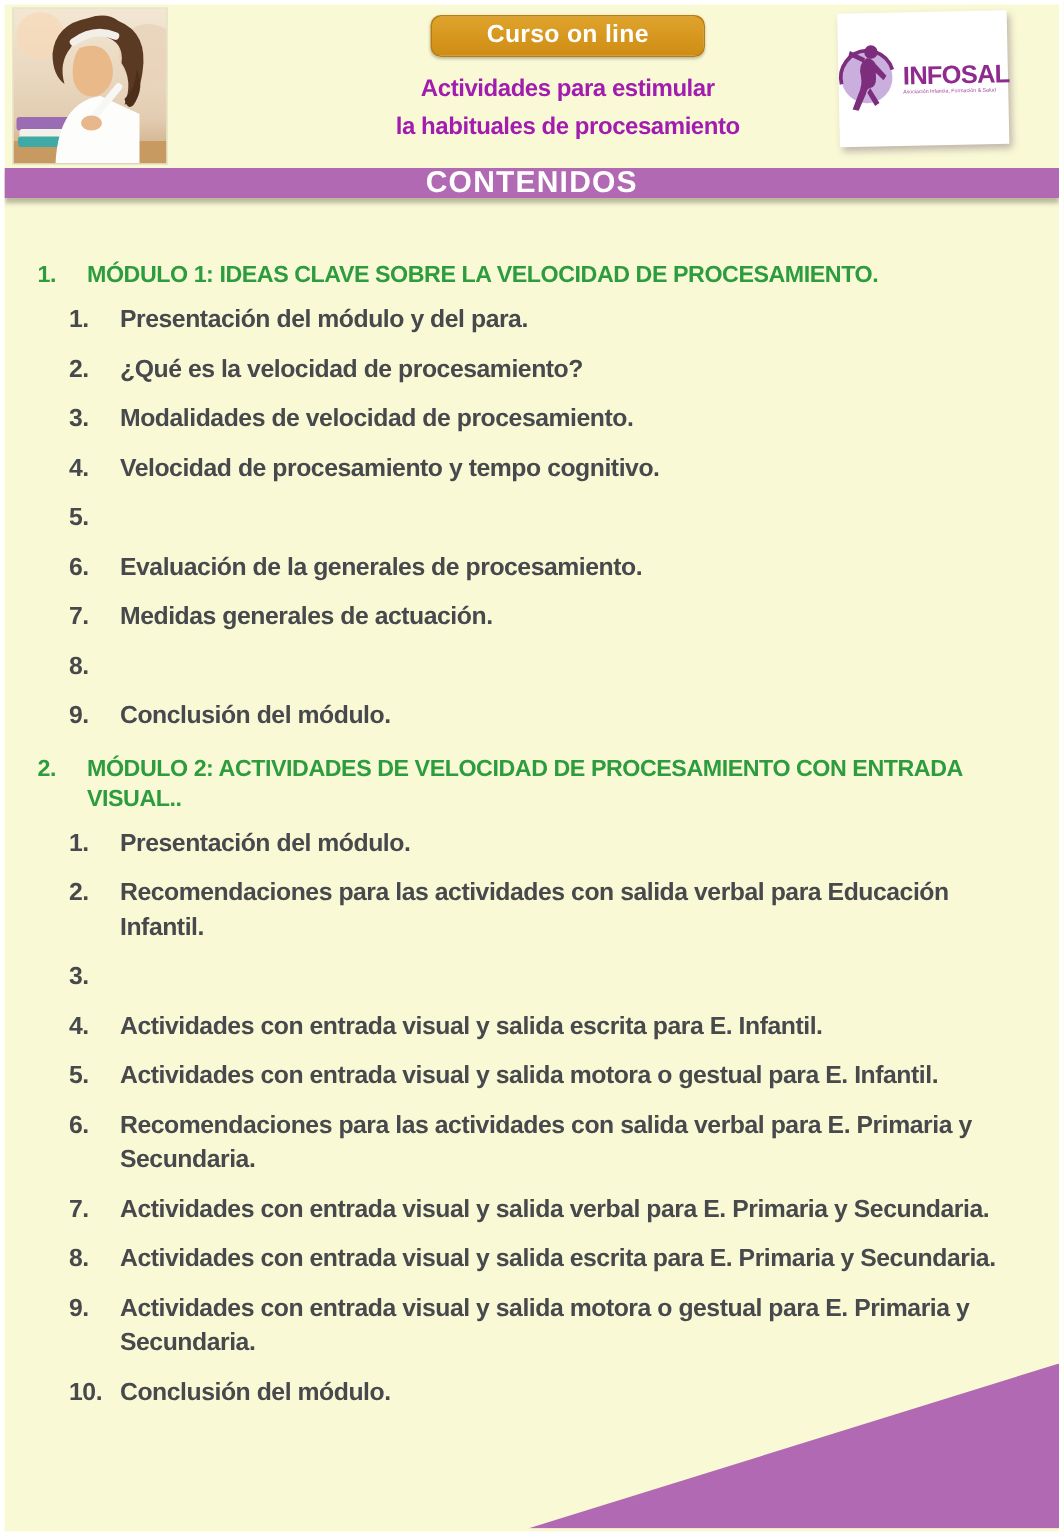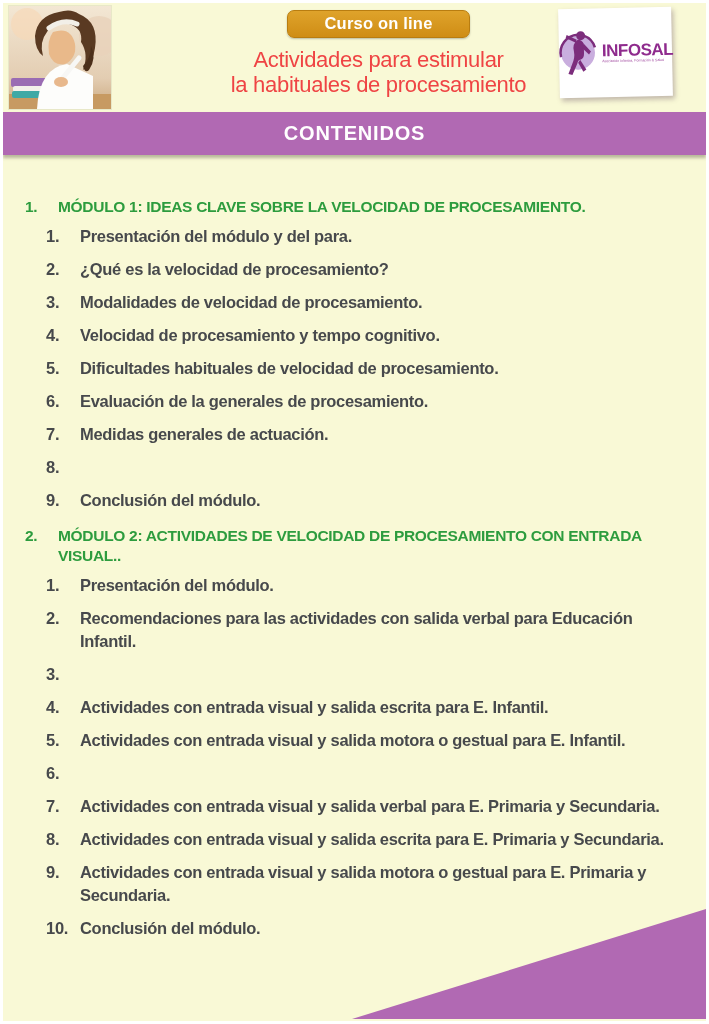--- a/index.html
+++ b/index.html
@@ -27,36 +27,36 @@
   .badge{
     display:inline-block;margin-top:7px;
     background:linear-gradient(#dfa32b,#cf8d15);
     border:1px solid #b97d10;border-radius:7px;
     color:#ffffff;font-weight:bold;font-size:16.5px;
     padding:3px 36px 4px 36px;letter-spacing:.2px;
     box-shadow:0 1px 2px rgba(0,0,0,.25);
   }
   .title{
     margin:9px 0 0 0;
-    color:#ef4444;font-weight:normal;font-size:22px;line-height:25px;
+    color:#a21caf;font-weight:bold;font-size:16px;line-height:25px;
     letter-spacing:-.3px;
   }
   .logo-card{
     position:absolute;right:34px;top:5px;width:113px;height:89px;
     background:#ffffff;transform:rotate(-1.2deg);
     box-shadow:2px 3px 5px rgba(90,60,90,.35);
     display:flex;align-items:center;justify-content:center;gap:2px;
   }
   .logo-mark{flex:0 0 auto;}
   .logo-textwrap{display:flex;flex-direction:column;line-height:1;}
   .logo-name{color:#8f2b8d;font-weight:bold;font-size:17px;letter-spacing:-.5px;}
   .logo-tagline{color:#a14ba0;font-size:3.5px;margin-top:1px;white-space:nowrap;}
   
   .banner{
-    height:43px;background:#b169b3;
+    height:20px;background:#b169b3;
     display:flex;align-items:center;justify-content:center;
     box-shadow:0 3px 3px rgba(60,60,40,.35);
     position:relative;z-index:2;
   }
   .banner-label{
     color:#ffffff;font-weight:bold;font-size:20px;letter-spacing:.8px;
   }
   
   .contents{padding:42px 14px 0 0;position:relative;z-index:1;}
   .module-heading{
@@ -173,21 +173,20 @@
       <div class="toc-item">
         <span class="toc-item-number">3.</span>
         <span class="toc-item-text">Modalidades de velocidad de procesamiento.</span>
       </div>
       <div class="toc-item">
         <span class="toc-item-number">4.</span>
         <span class="toc-item-text">Velocidad de procesamiento y tempo cognitivo.</span>
       </div>
       <div class="toc-item">
         <span class="toc-item-number">5.</span>
-        <span class="toc-item-text">Dificultades habituales de velocidad de procesamiento.</span>
       </div>
       <div class="toc-item">
         <span class="toc-item-number">6.</span>
         <span class="toc-item-text">Evaluación de la generales de procesamiento.</span>
       </div>
       <div class="toc-item">
         <span class="toc-item-number">7.</span>
         <span class="toc-item-text">Medidas generales de actuación.</span>
       </div>
       <div class="toc-item">
@@ -215,20 +214,21 @@
       <div class="toc-item">
         <span class="toc-item-number">4.</span>
         <span class="toc-item-text">Actividades con entrada visual y salida escrita para E. Infantil.</span>
       </div>
       <div class="toc-item">
         <span class="toc-item-number">5.</span>
         <span class="toc-item-text">Actividades con entrada visual y salida motora o gestual para E. Infantil.</span>
       </div>
       <div class="toc-item">
         <span class="toc-item-number">6.</span>
+        <span class="toc-item-text">Recomendaciones para las actividades con salida verbal para E. Primaria y Secundaria.</span>
       </div>
       <div class="toc-item">
         <span class="toc-item-number">7.</span>
         <span class="toc-item-text">Actividades con entrada visual y salida verbal para E. Primaria y Secundaria.</span>
       </div>
       <div class="toc-item">
         <span class="toc-item-number">8.</span>
         <span class="toc-item-text">Actividades con entrada visual y salida escrita para E. Primaria y Secundaria.</span>
       </div>
       <div class="toc-item">

